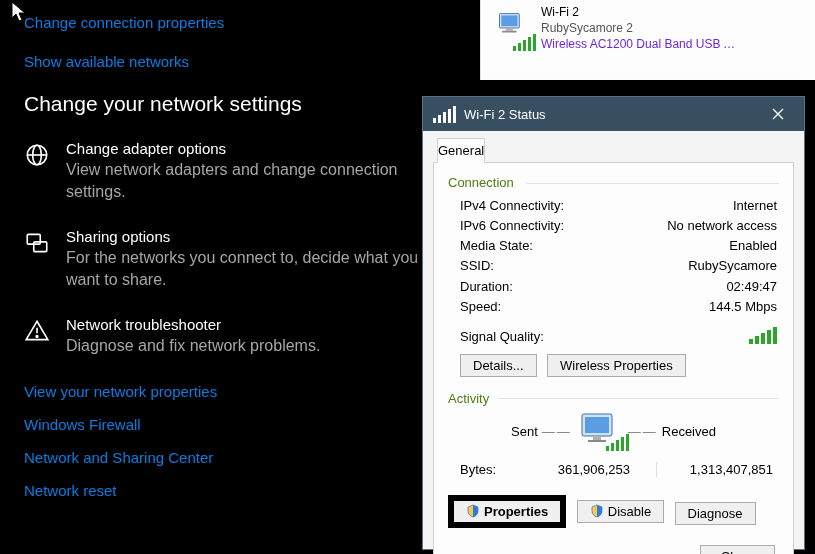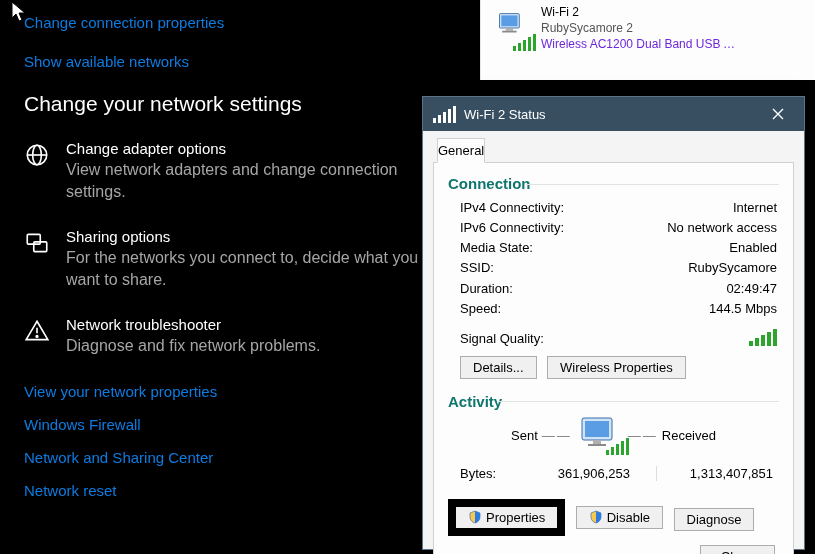--- a/index.html
+++ b/index.html
@@ -36,21 +36,21 @@
   .titlebar .tb-title { flex: 1; }
   .titlebar .tb-close { width: 44px; height: 30px; display: flex; align-items: center; justify-content: center; cursor: pointer; }
   
   .dlg-body { padding: 6px 10px 10px 10px; }
   .tabstrip { border-bottom: 1px solid #d0d0d0; padding-left: 4px; }
   .tab { display: inline-block; background: #fdfdfd; border: 1px solid #d0d0d0; border-bottom: 1px solid #fdfdfd; padding: 4px 0; font-size: 13px; position: relative; top: 1px; }
   
   .tabpanel { background: #fdfdfd; border: 1px solid #d0d0d0; border-top: none; padding: 12px 14px 12px 14px; height: 416px; position: relative; }
   
   .groupbox { margin-bottom: 14px; }
-  .group-title { font-size: 15px; color: #0f766e; position: relative; margin-bottom: 6px; font-weight: bold; }
+  .group-title { font-size: 13px; color: #4d7c0f; position: relative; margin-bottom: 6px; }
   .group-title::after { content: ""; display: block; position: absolute; top: 50%; height: 1px; background: #e2e2e2; }
   .group-conn .group-title::after { left: 78px; right: 0; }
   .group-act .group-title::after { left: 50px; right: 0; }
   
   .kv-list { font-size: 13px; color: #000; padding: 0 2px 0 12px; }
   .kv-row { display: flex; justify-content: space-between; line-height: 1.55; align-items: flex-end; }
   .kv-row .k { }
   .kv-row .v { text-align: right; }
   
   .sigq-row { display: flex; justify-content: space-between; align-items: flex-end; margin-top: 10px; padding: 0 2px 0 12px; }
@@ -64,21 +64,21 @@
   .act-mid { width: 48px; height: 40px; position: relative; }
   
   .bytes-row { display: flex; font-size: 13px; padding: 0 2px 0 12px; }
   .bytes-row .lbl { width: 60px; }
   .bytes-row .sent { flex: 1; text-align: right; padding-right: 20px; }
   .bytes-row .sep { width: 1px; background: #ddd; margin: 0 6px; }
   .bytes-row .recv { flex: 1; text-align: right; padding-right: 4px; }
   
   .action-btns { margin-top: 18px; padding-left: 0; }
   .shieldbtn { display: inline-flex; align-items: center; gap: 4px; }
-  .highlighted { border: 8px solid #000000; }
+  .highlighted { border: 6px solid #000000; font-weight: bold; }
   
   .close-row { position: absolute; bottom: 10px; right: 12px; text-decoration: underline; }
   
   
   .bars { display: inline-flex; align-items: flex-end; gap: 2px; }
   .bars span { display: inline-block; width: 4px; background: #2ba52b; }
   .bars.sm span { width: 3px; }
   .bars.white span { background: #fff; }
   .b1{height:5px}.b2{height:8px}.b3{height:11px}.b4{height:14px}.b5{height:17px}
 </style>

